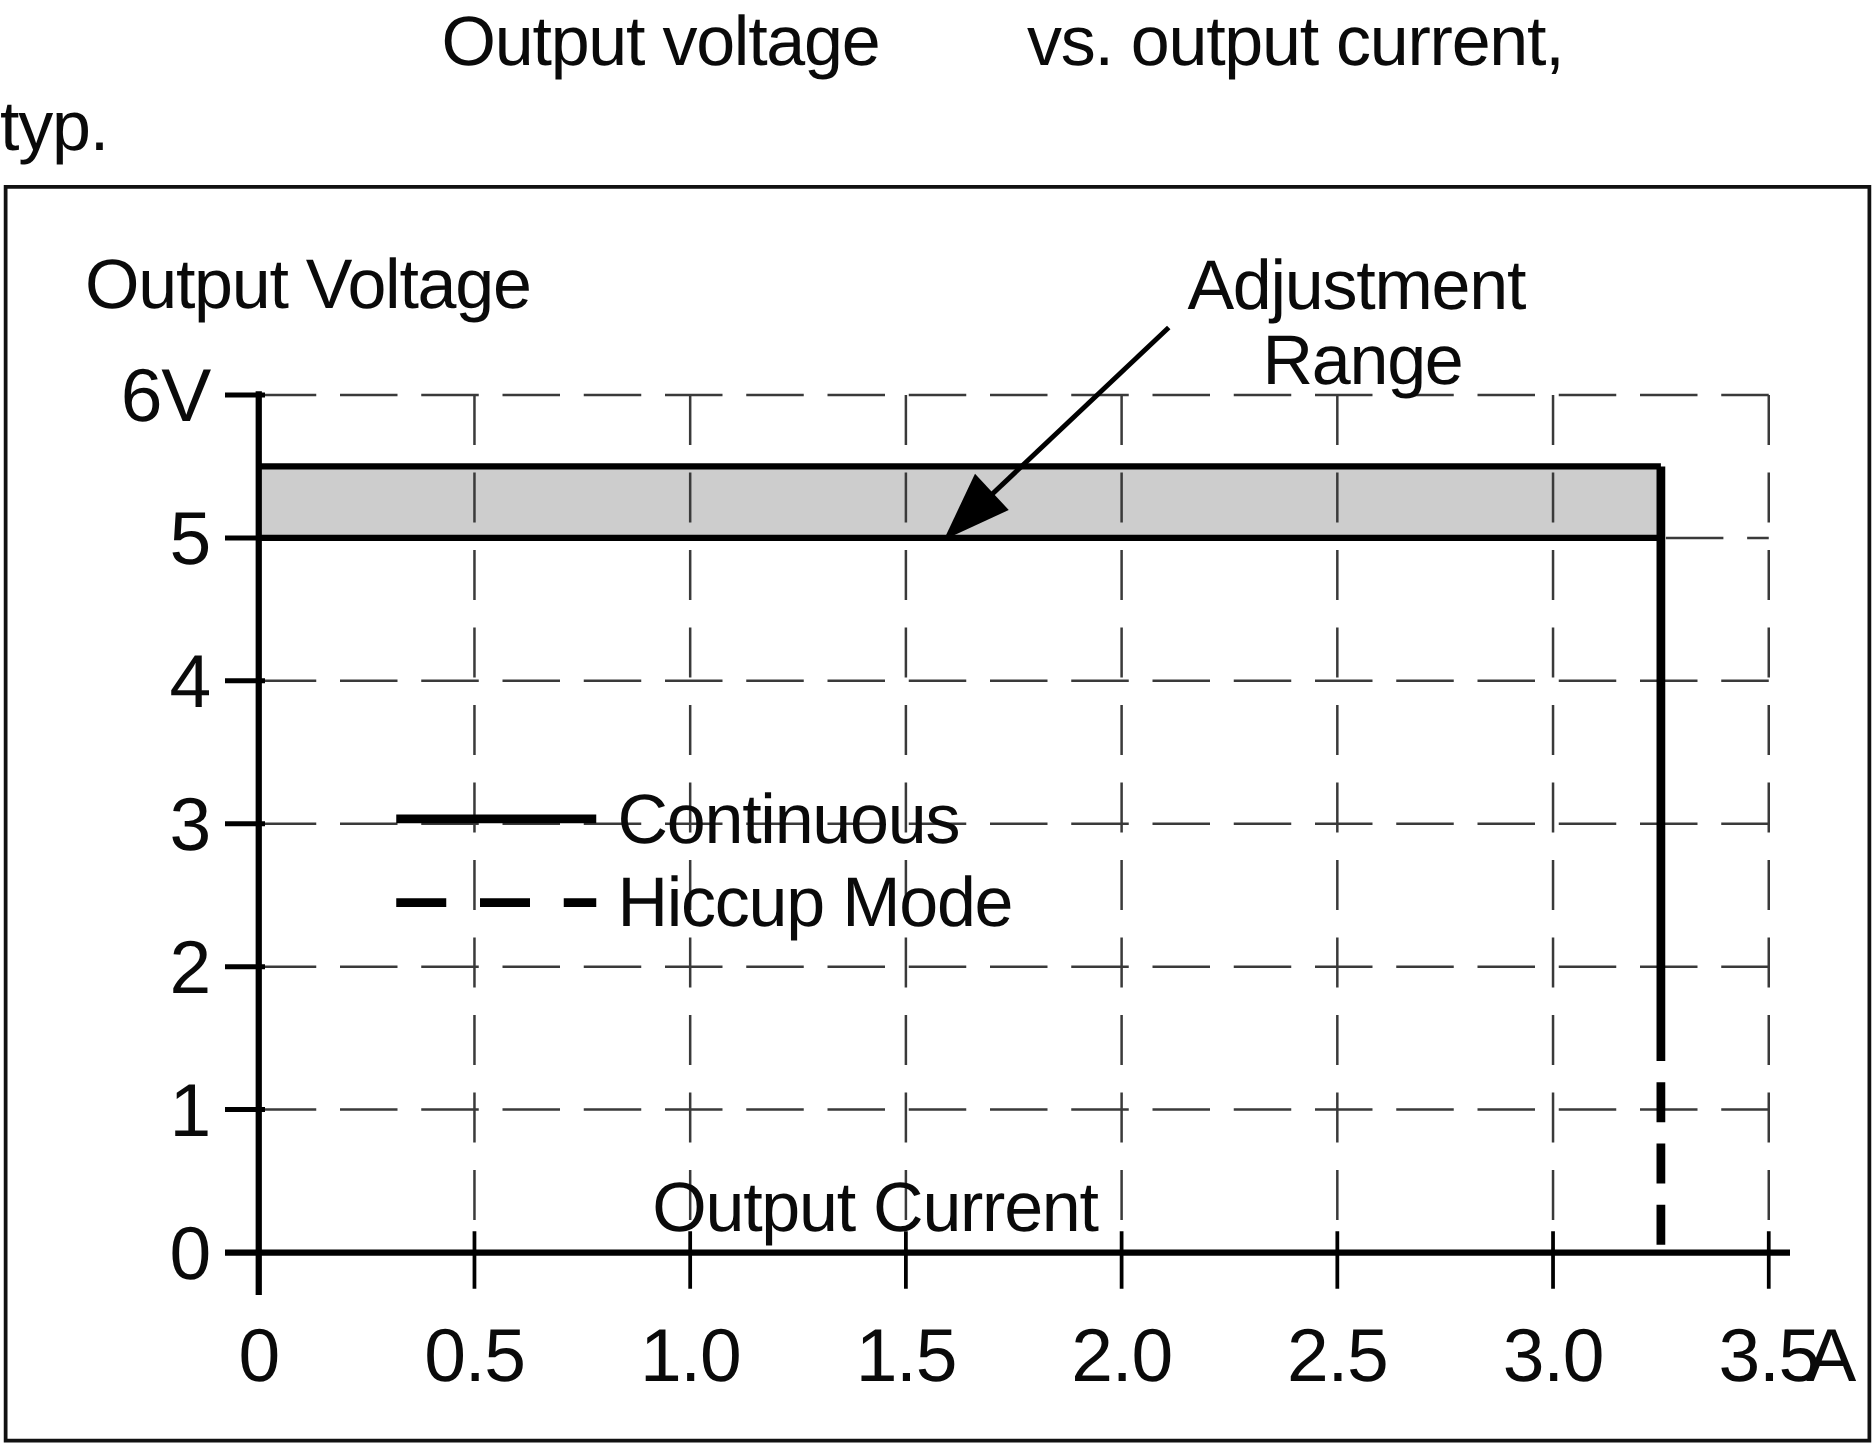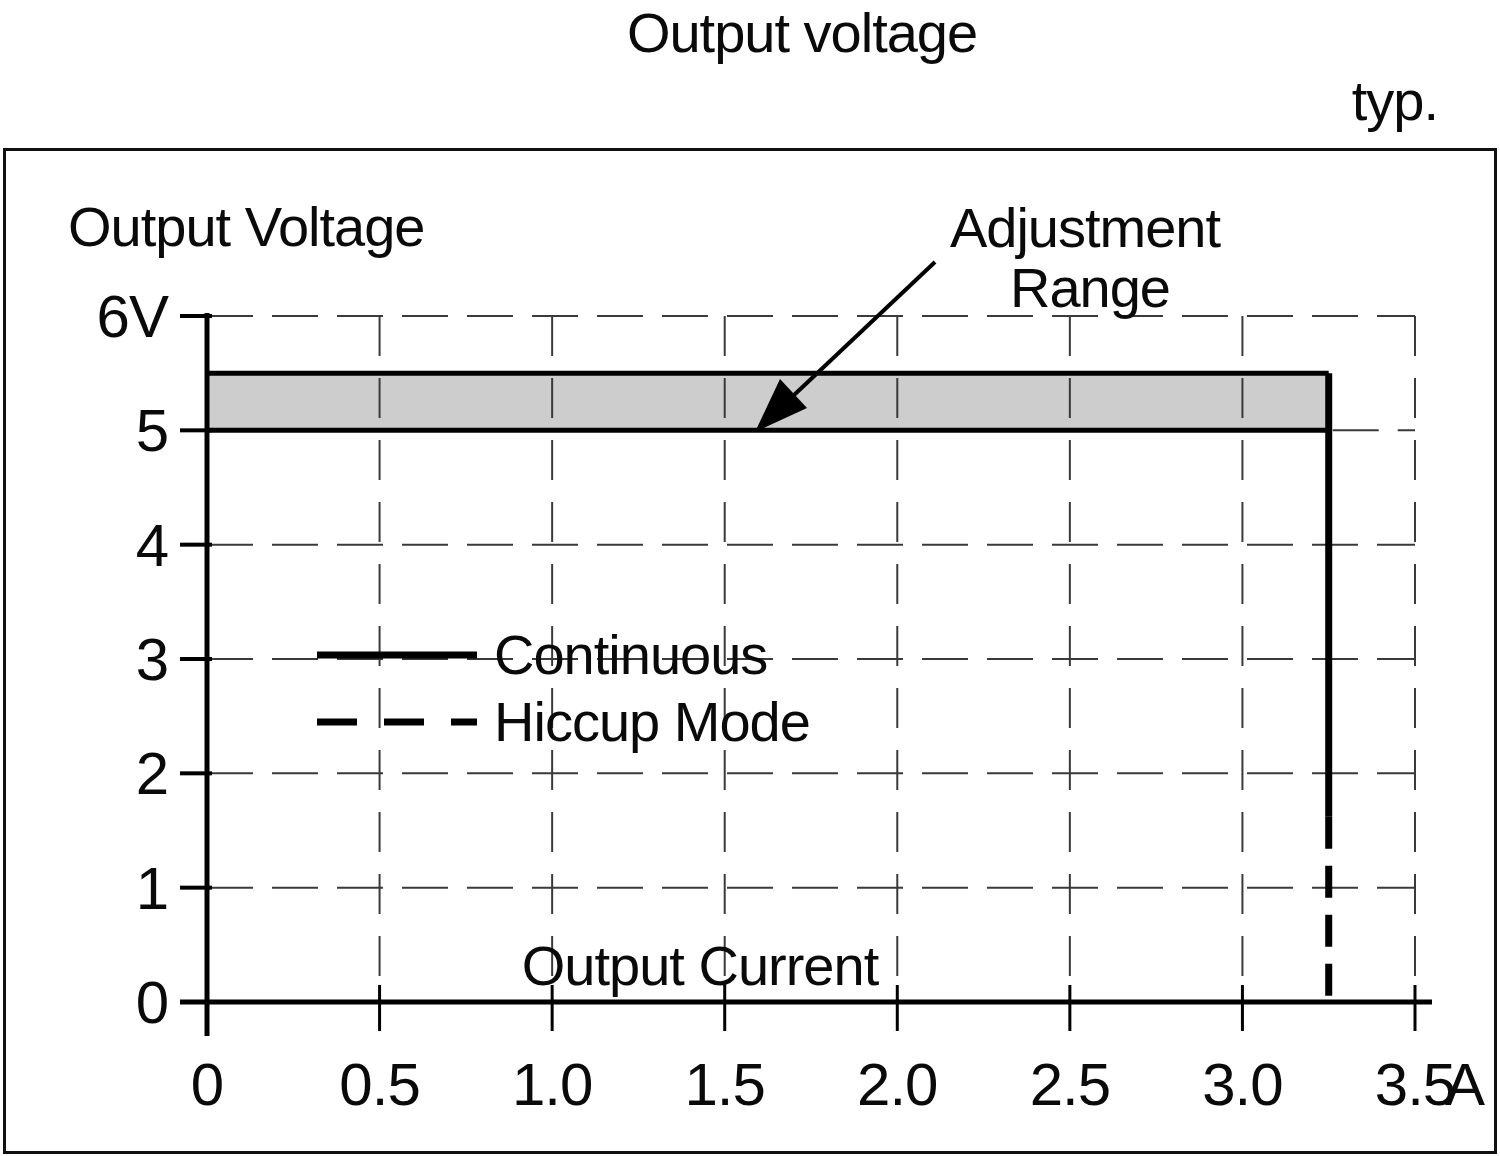--- a/index.html
+++ b/index.html
@@ -8,31 +8,32 @@
     font-family: "Liberation Sans", sans-serif; color: #0a0a0a;
   }
   .title-line1 {
     position: absolute; top: 0px; left: 0; width: 100%;
     display: flex; justify-content: center; gap: 118px;
     padding-left: 104px; box-sizing: border-box;
     font-size: 56px; letter-spacing: -1px; white-space: nowrap;
   }
   .title-line2 {
     position: absolute; top: 68px; left: 0; width: 100%;
-    text-align: right; padding-right: 62px; box-sizing: border-box;
+    text-align: left; padding-right: 62px; box-sizing: border-box;
     font-size: 56px; letter-spacing: -1px;
   }
   svg.chart { position: absolute; left: 0; top: 0; }
   svg text { font-family: "Liberation Sans", sans-serif; fill: #0a0a0a; }
 </style>
 </head>
 <body>
 
 <div class="title-line1">
   <span>Output voltage</span>
+  <span>vs. output current,</span>
 </div>
 <div class="title-line2">typ.</div>
 
 <svg class="chart" id="chart-svg" width="1500" height="1156" viewBox="0 0 1500 1156">
     <rect x="4.5" y="149.5" width="1491" height="1003" fill="none" stroke="#111111" stroke-width="3"></rect>
     <rect x="207" y="373.16666666666674" width="1121.7142857142858" height="57.166666666666515" fill="#cdcdcd"></rect>
     <line x1="379.57142857142856" y1="316" x2="379.57142857142856" y2="1000" stroke="#3a3a3a" stroke-width="2" stroke-dasharray="40 22"></line>
     <line x1="552.1428571428571" y1="316" x2="552.1428571428571" y2="1000" stroke="#3a3a3a" stroke-width="2" stroke-dasharray="40 22"></line>
     <line x1="724.7142857142857" y1="316" x2="724.7142857142857" y2="1000" stroke="#3a3a3a" stroke-width="2" stroke-dasharray="40 22"></line>
     <line x1="897.2857142857142" y1="316" x2="897.2857142857142" y2="1000" stroke="#3a3a3a" stroke-width="2" stroke-dasharray="40 22"></line>

